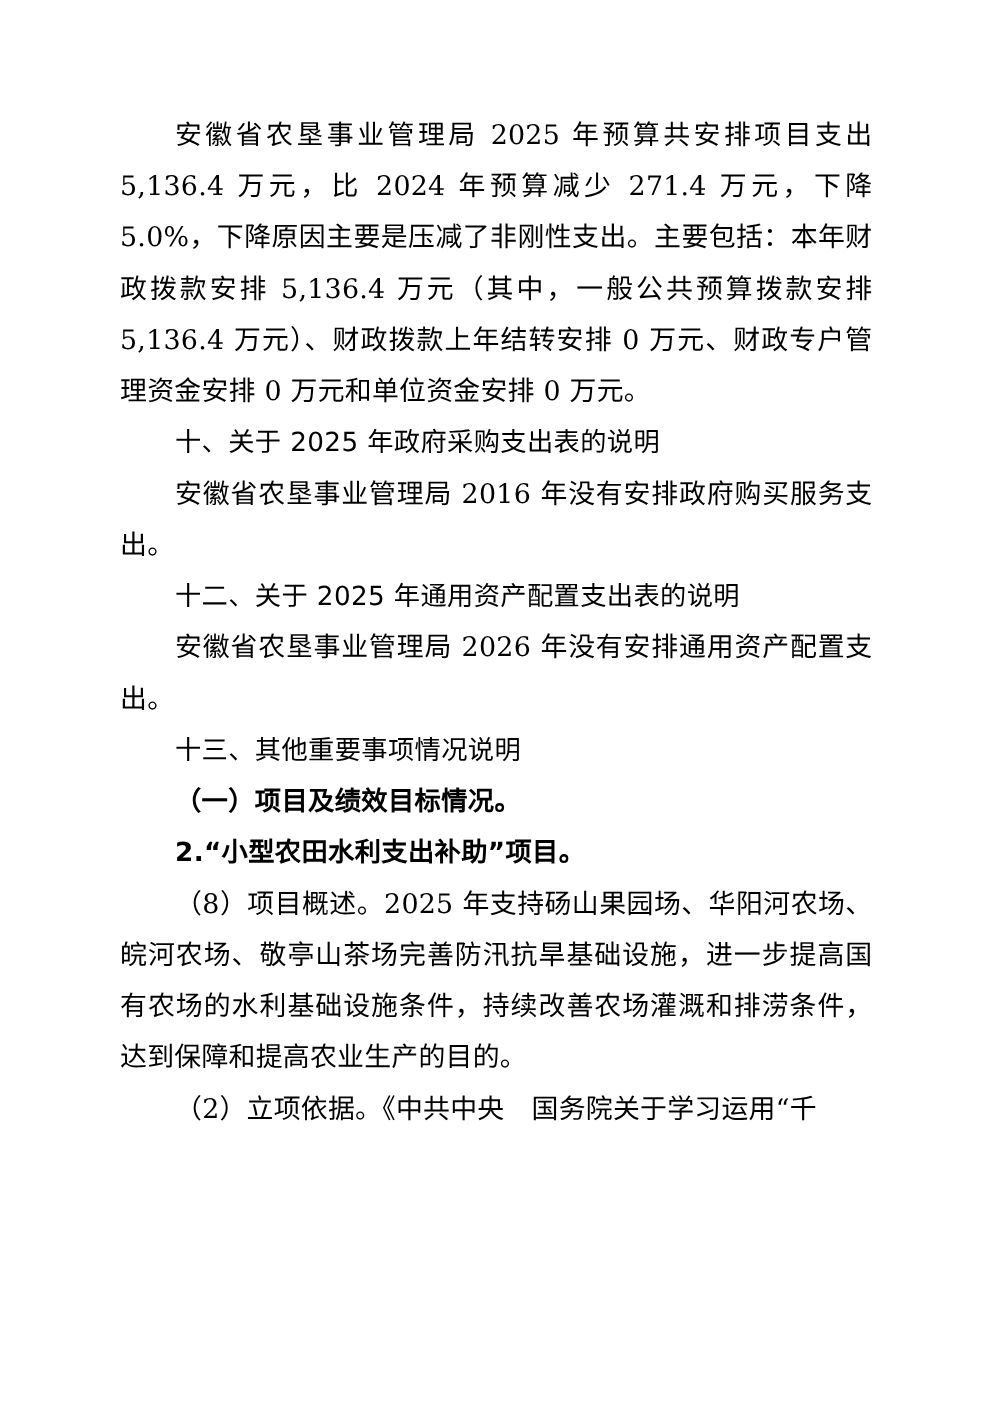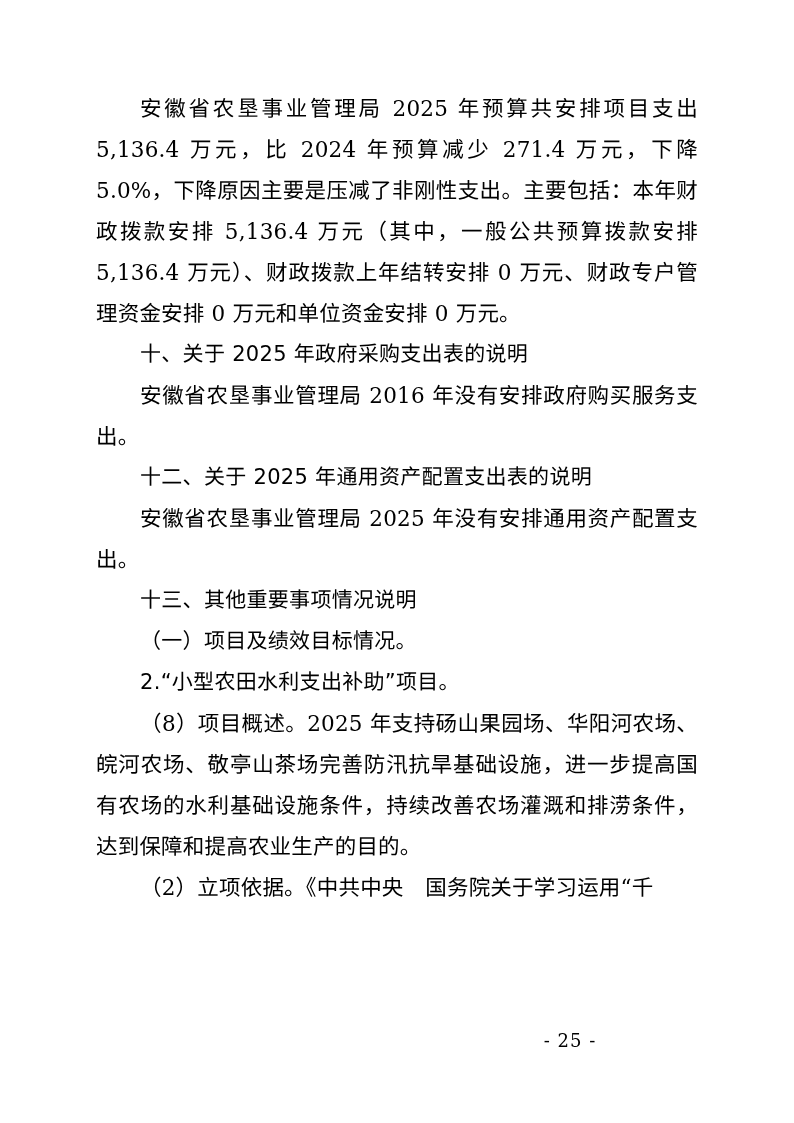--- a/index.html
+++ b/index.html
@@ -42,21 +42,21 @@
   }
   p.heading {
     text-indent: 44px;
     font-weight: normal;
     font-family: "DejaVu Sans", "Liberation Sans", sans-serif;
     font-size: 21px;
     letter-spacing: 0.3px;
   }
   p.subheading {
     text-indent: 44px;
-    font-weight: normal;
+    font-weight: bold;
     font-family: "DejaVu Sans", "Liberation Sans", sans-serif;
     font-size: 21px;
     letter-spacing: 0.3px;
   }
   .page-number {
     position: absolute;
     left: 0;
     right: 0;
     bottom: 72px;
     text-align: center;
@@ -78,30 +78,27 @@
     <p class="indent2">安徽省农垦事业管理局 2025 年预算共安排项目支出 5,136.4 万元，比 2024 年预算减少 271.4 万元，下降 5.0%，下降原因主要是压减了非刚性支出。主要包括：本年财政拨款安排 5,136.4 万元（其中，一般公共预算拨款安排 5,136.4 万元）、财政拨款上年结转安排 0 万元、财政专户管理资金安排 0 万元和单位资金安排 0 万元。</p>
 
     <p class="heading">十、关于 2025 年政府采购支出表的说明</p>
 
 
 
     <p class="indent2">安徽省农垦事业管理局 2016 年没有安排政府购买服务支出。</p>
 
     <p class="heading">十二、关于 2025 年通用资产配置支出表的说明</p>
 
-    <p class="indent2">安徽省农垦事业管理局 2025 年没有安排通用资产配置支出。</p>
+    <p class="indent2">安徽省农垦事业管理局 2026 年没有安排通用资产配置支出。</p>
 
     <p class="heading">十三、其他重要事项情况说明</p>
 
     <p class="subheading">（一）项目及绩效目标情况。</p>
 
     <p class="subheading">2.“小型农田水利支出补助”项目。</p>
 
     <p class="indent2">（8）项目概述。2025 年支持砀山果园场、华阳河农场、皖河农场、敬亭山茶场完善防汛抗旱基础设施，进一步提高国有农场的水利基础设施条件，持续改善农场灌溉和排涝条件，达到保障和提高农业生产的目的。</p>
 
     <p class="indent2">（2）立项依据。《中共中央　国务院关于学习运用“千</p>
 
   </div>
 
-  <div class="page-number">
-    <span class="pn-inner">- 25 -</span>
-  </div>
 </div>
 
 </body></html>

